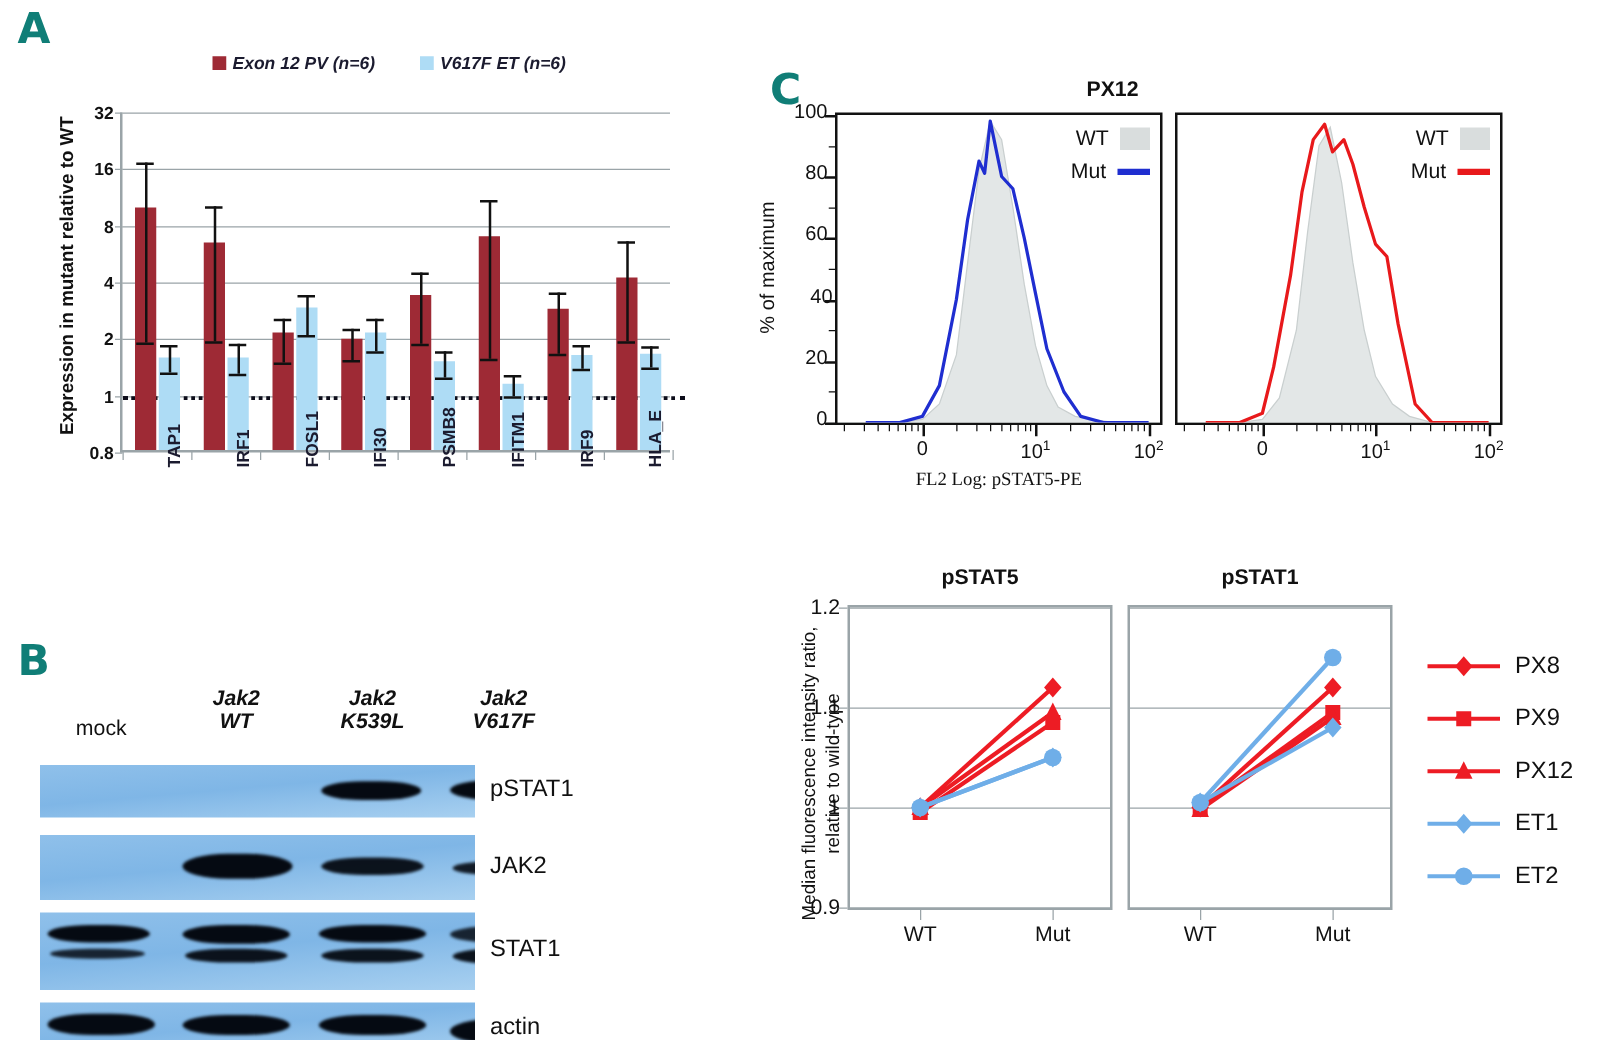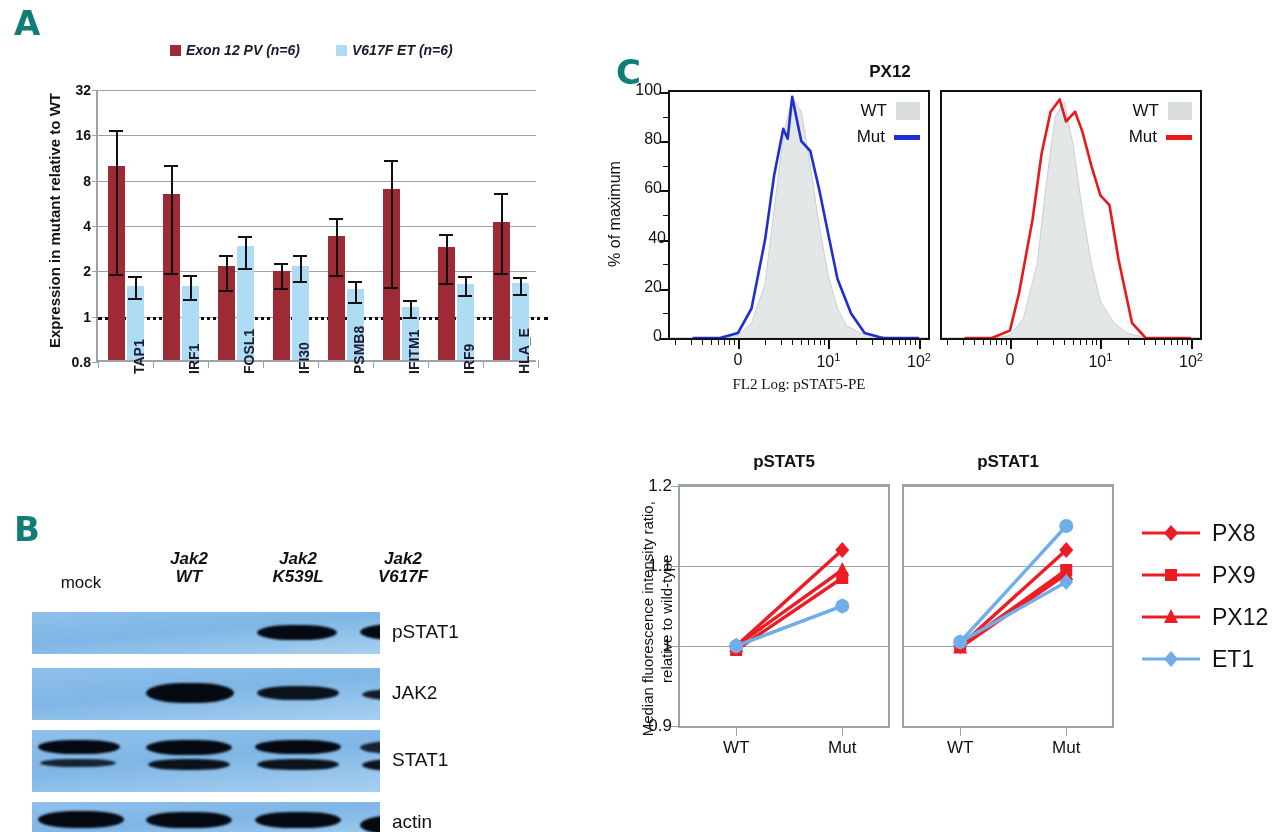--- a/index.html
+++ b/index.html
@@ -124,21 +124,21 @@
   .axmark{ position:absolute; background:#111; }
 
   
   .lcbox{ position:absolute; border:2px solid #9aa4a8; background:#fff; }
   .lcgrid{ position:absolute; left:0; right:0; height:1px; background:#9aa4a8; }
   .lctick{ position:absolute; font-size:17px; color:#111; transform:translateY(-50%); white-space:nowrap;}
   .lctickmark{ position:absolute; width:7px; height:1px; background:#9aa4a8; }
   .lcxtick{ position:absolute; font-size:17px; color:#111; white-space:nowrap; transform:translateX(-50%); }
   .lcxmark{ position:absolute; width:1px; height:8px; background:#9aa4a8; }
   .lctitle{ position:absolute; font-size:17px; font-weight:bold; color:#111; white-space:nowrap; transform:translateX(-50%); }
-  .lclegend{ position:absolute; font-size:23px; color:#111; }
+  .lclegend{ position:absolute; font-size:19px; color:#111; }
   .lclegend .row{ display:flex; align-items:center; gap:10px; height:42px; }
   .lclegend .lbl{ min-width:50px; }
 </style>
 </head>
 <body>
 
 <div id="panelA">
   <div class="panel-letter" style="left:14px; top:6px;">A</div>
 
   <div class="legend">
@@ -511,14 +511,21 @@
         </svg>
         <span class="lbl">PX12</span>
       </div>
       <div class="row">
         <svg width="62" height="22">
           <line x1="2" y1="11" x2="60" y2="11" stroke="#6FAEE8" stroke-width="3.2"></line>
           <polygon points="31,3 38,11 31,19 24,11" fill="#6FAEE8"></polygon>
         </svg>
         <span class="lbl">ET1</span>
       </div>
+      <div class="row">
+        <svg width="62" height="22">
+          <line x1="2" y1="11" x2="60" y2="11" stroke="#6FAEE8" stroke-width="3.2"></line>
+          <circle cx="31" cy="11" r="7" fill="#6FAEE8"></circle>
+        </svg>
+        <span class="lbl">ET2</span>
+      </div>
     </div>
   </div>
 
 </body></html>

